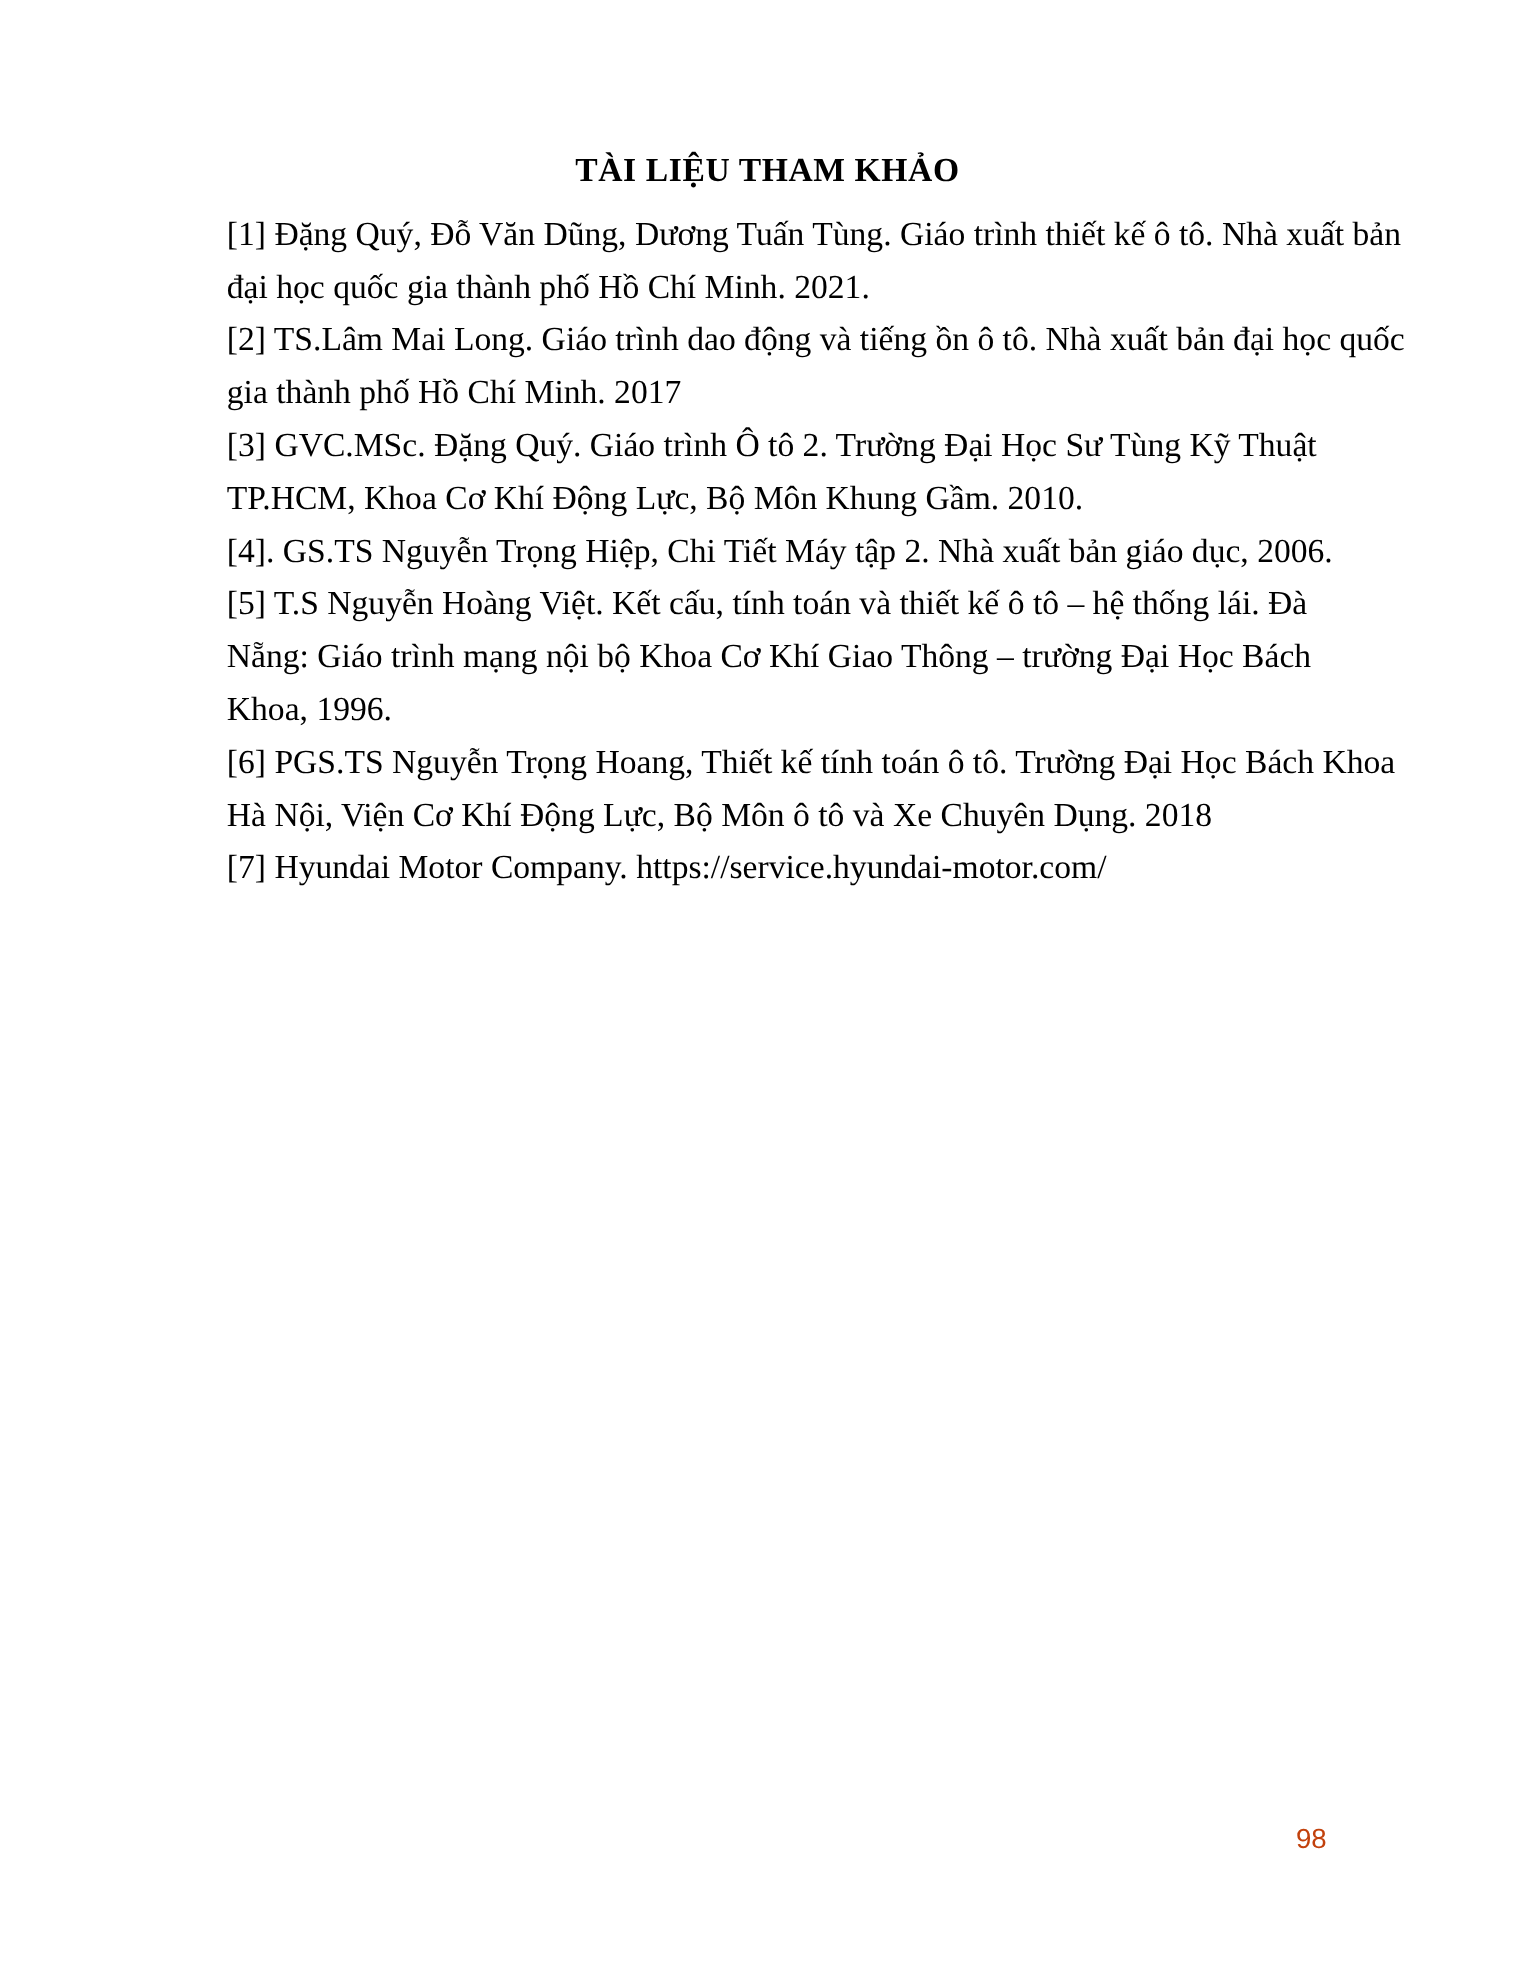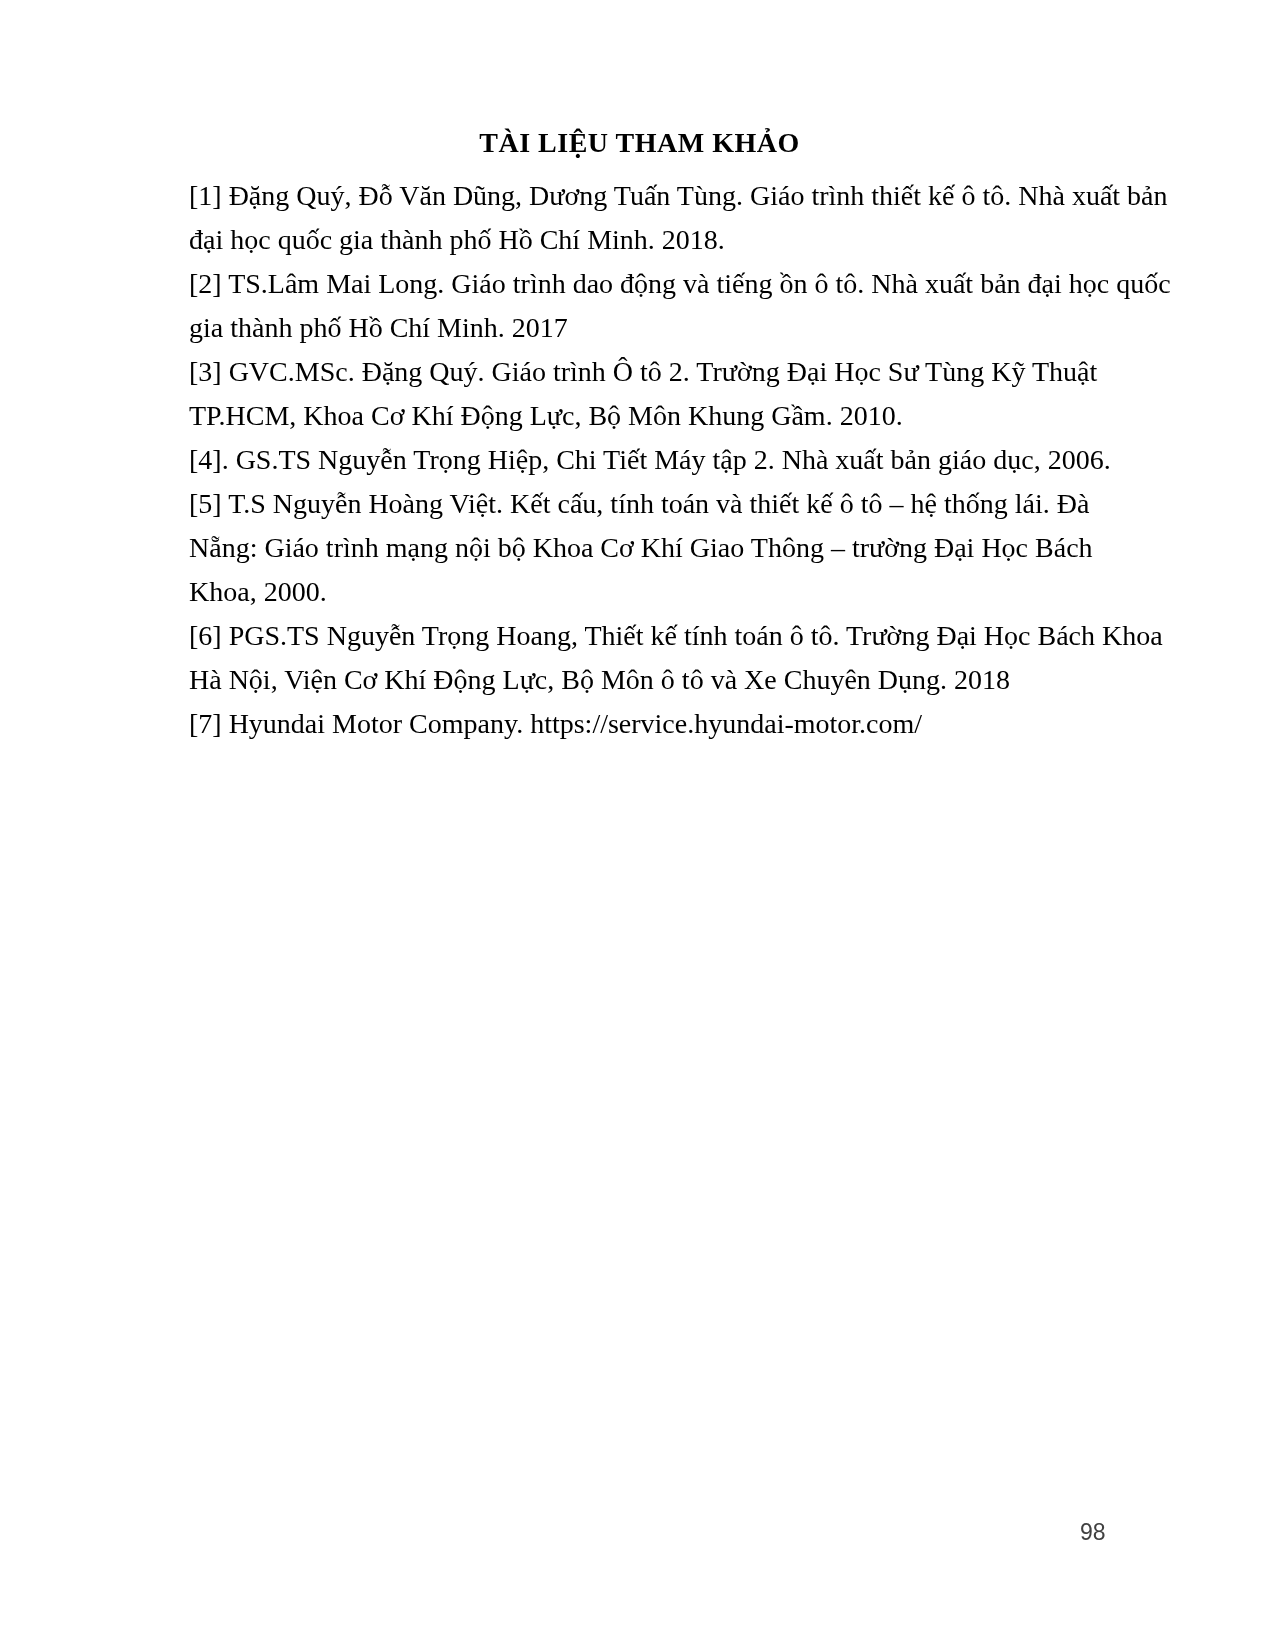--- a/index.html
+++ b/index.html
@@ -40,39 +40,39 @@
   }
   .ref-line .it {
   }
   .page-number {
     position: absolute;
     left: 1080px;
     top: 1518px;
     font-family: "Liberation Sans", "DejaVu Sans", sans-serif;
     font-size: 23px;
     line-height: 28px;
-    color: #404040;
+    color: #c2410c;
   }
 </style>
 </head>
 <body>
 
 <div class="page">
   <div class="content">
     <h1 class="doc-title">TÀI LIỆU THAM KHẢO</h1>
     <div class="references-list">
         <div class="ref-line"><span>[1] Đặng Quý, Đỗ Văn Dũng, Dương Tuấn Tùng. </span><span class="it">Giáo trình thiết kế ô tô.</span><span> Nhà xuất bản</span></div>
-        <div class="ref-line"><span>đại học quốc gia thành phố Hồ Chí Minh. 2018.</span></div>
+        <div class="ref-line"><span>đại học quốc gia thành phố Hồ Chí Minh. 2021.</span></div>
         <div class="ref-line"><span>[2] TS.Lâm Mai Long. </span><span class="it">Giáo trình dao động và tiếng ồn ô tô.</span><span> Nhà xuất bản đại học quốc</span></div>
         <div class="ref-line"><span>gia thành phố Hồ Chí Minh. 2017</span></div>
         <div class="ref-line"><span>[3] GVC.MSc. Đặng Quý. </span><span class="it">Giáo trình Ô tô 2.</span><span> Trường Đại Học Sư Tùng Kỹ Thuật</span></div>
         <div class="ref-line"><span>TP.HCM, Khoa Cơ Khí Động Lực, Bộ Môn Khung Gầm. 2010.</span></div>
         <div class="ref-line"><span>[4]. GS.TS Nguyễn Trọng Hiệp, Chi Tiết Máy tập 2. Nhà xuất bản giáo dục, 2006.</span></div>
         <div class="ref-line"><span>[5] T.S Nguyễn Hoàng Việt. </span><span class="it">Kết cấu, tính toán và thiết kế ô tô – hệ thống lái.</span><span> Đà</span></div>
         <div class="ref-line"><span>Nẵng: Giáo trình mạng nội bộ Khoa Cơ Khí Giao Thông – trường Đại Học Bách</span></div>
-        <div class="ref-line"><span>Khoa, 2000.</span></div>
+        <div class="ref-line"><span>Khoa, 1996.</span></div>
         <div class="ref-line"><span>[6] PGS.TS Nguyễn Trọng Hoang, </span><span class="it">Thiết kế tính toán ô tô.</span><span> Trường Đại Học Bách Khoa</span></div>
         <div class="ref-line"><span>Hà Nội, Viện Cơ Khí Động Lực, Bộ Môn ô tô và Xe Chuyên Dụng. 2018</span></div>
         <div class="ref-line"><span>[7] Hyundai Motor Company. </span><span>https://service.hyundai-motor.com/</span></div>
       </div>
   </div>
   <div class="page-number">98</div>
 </div>
 
 </body></html>

